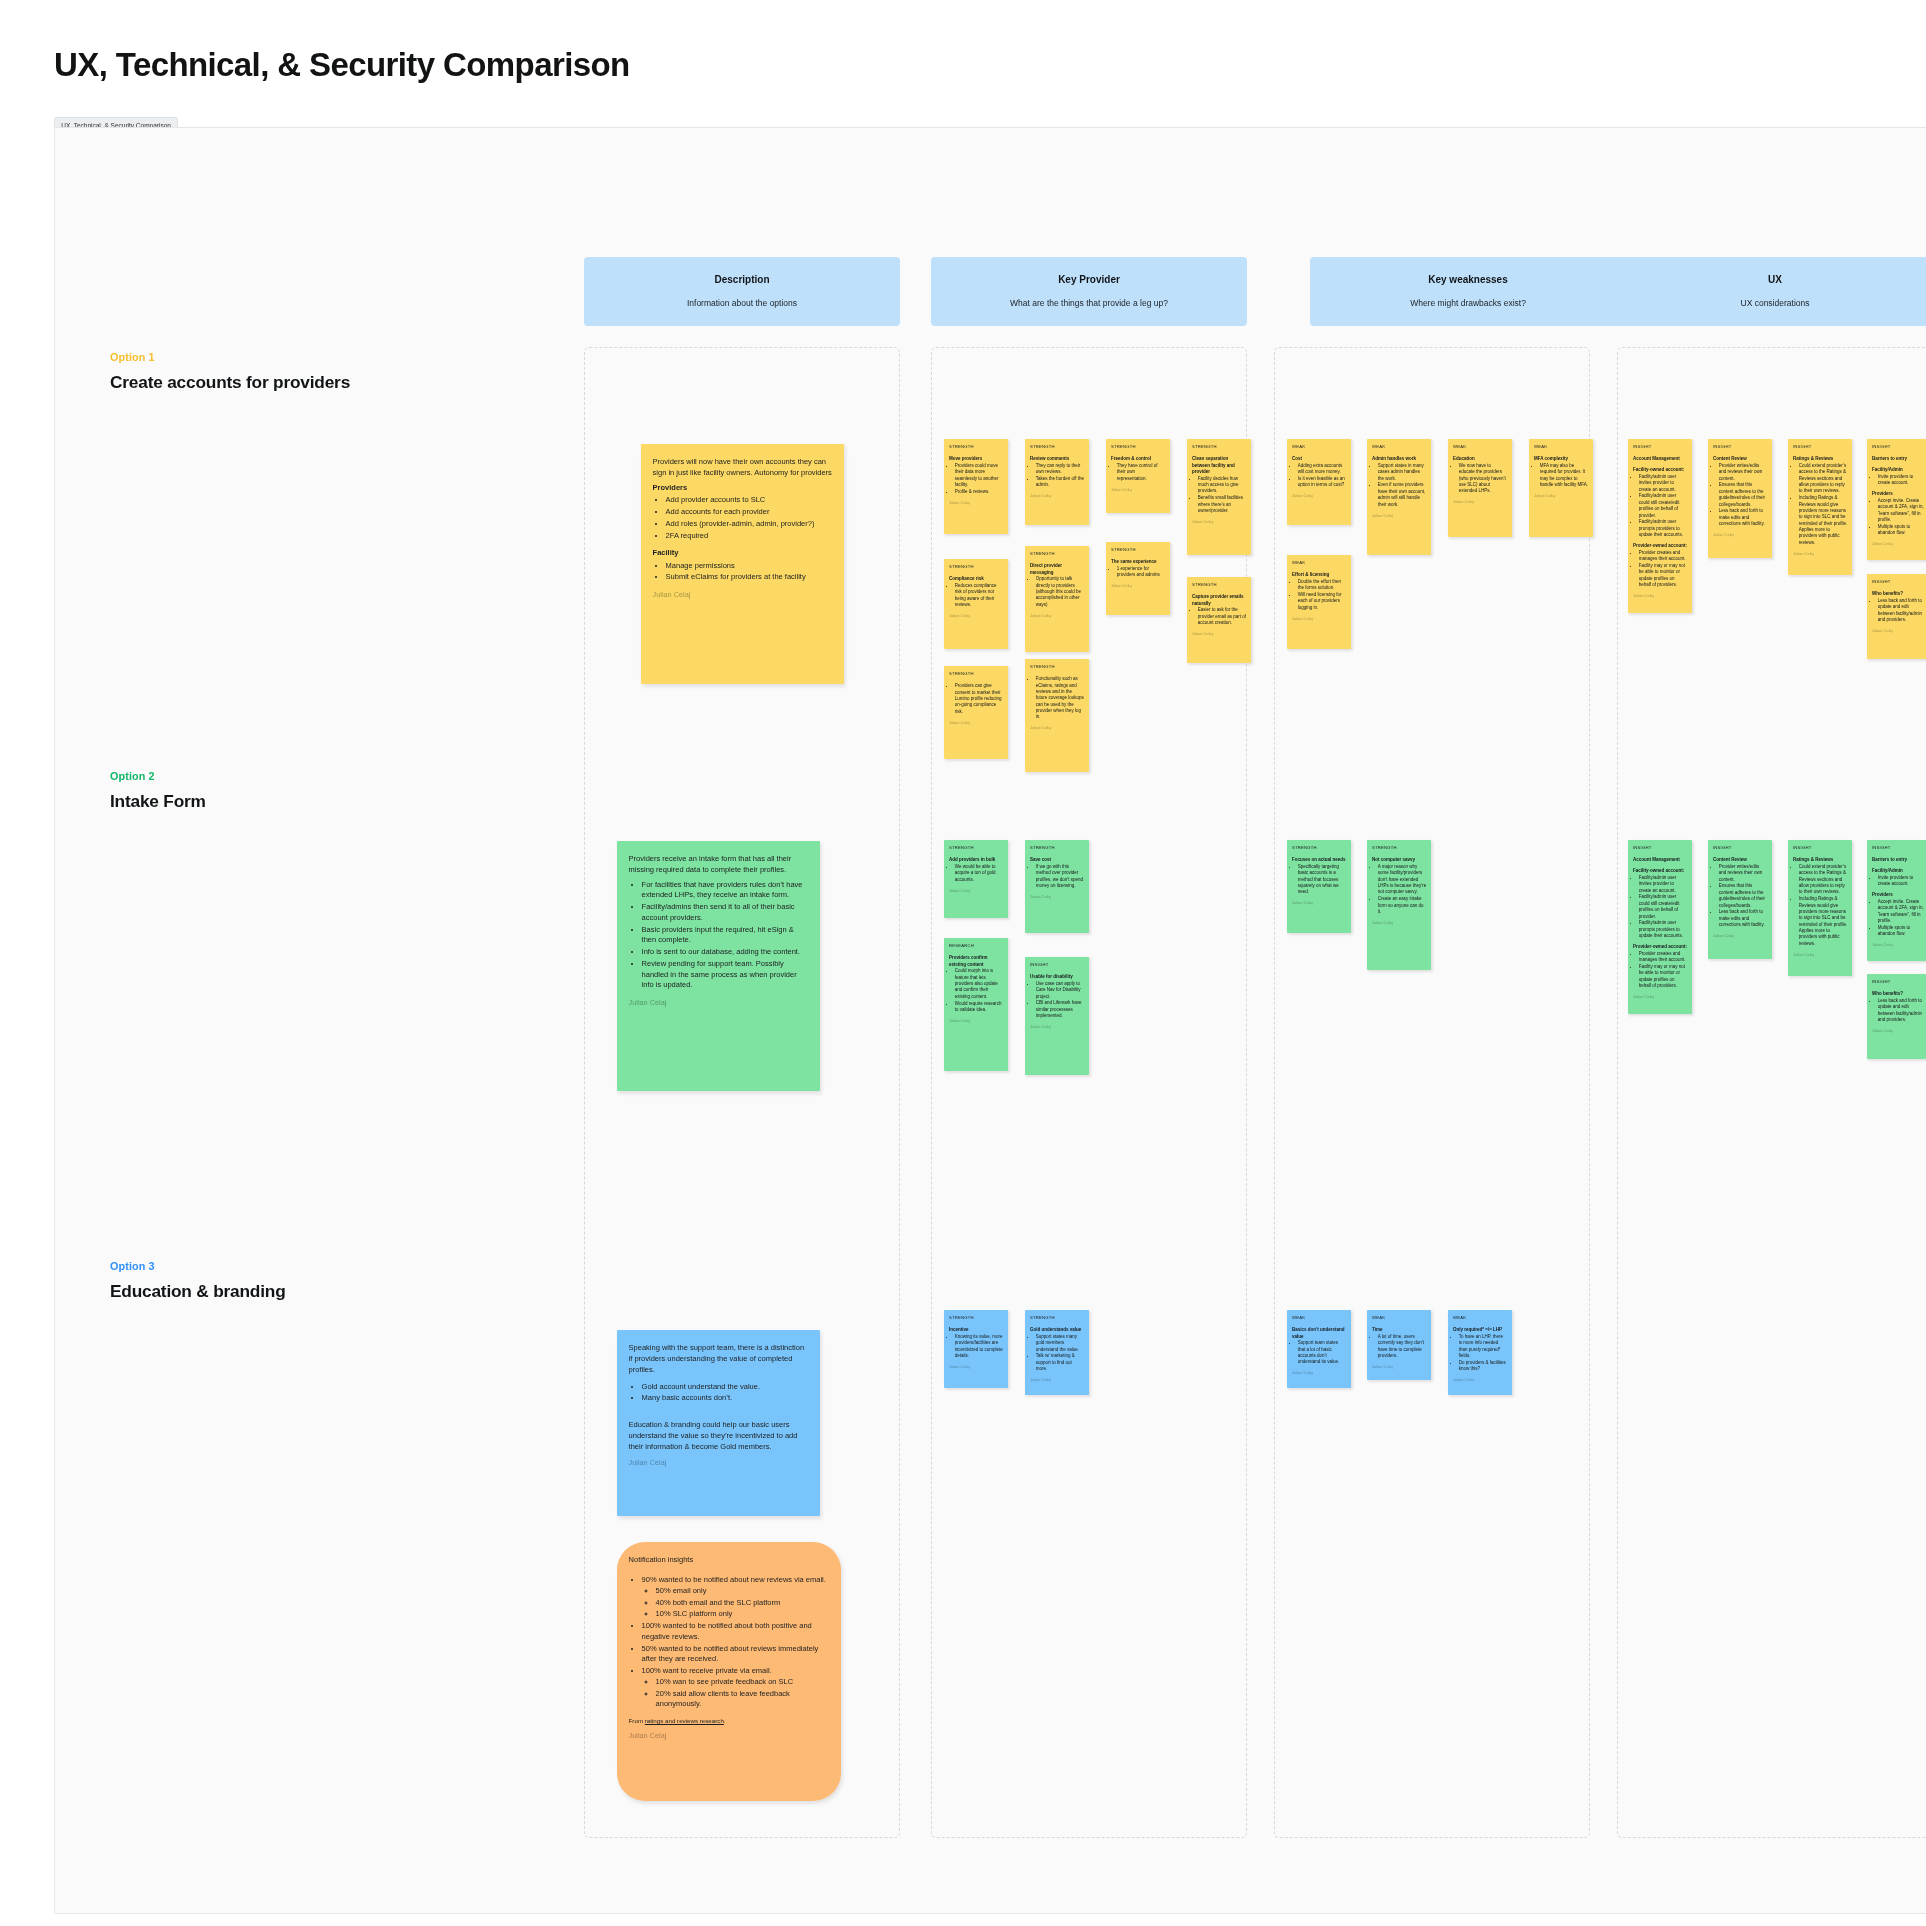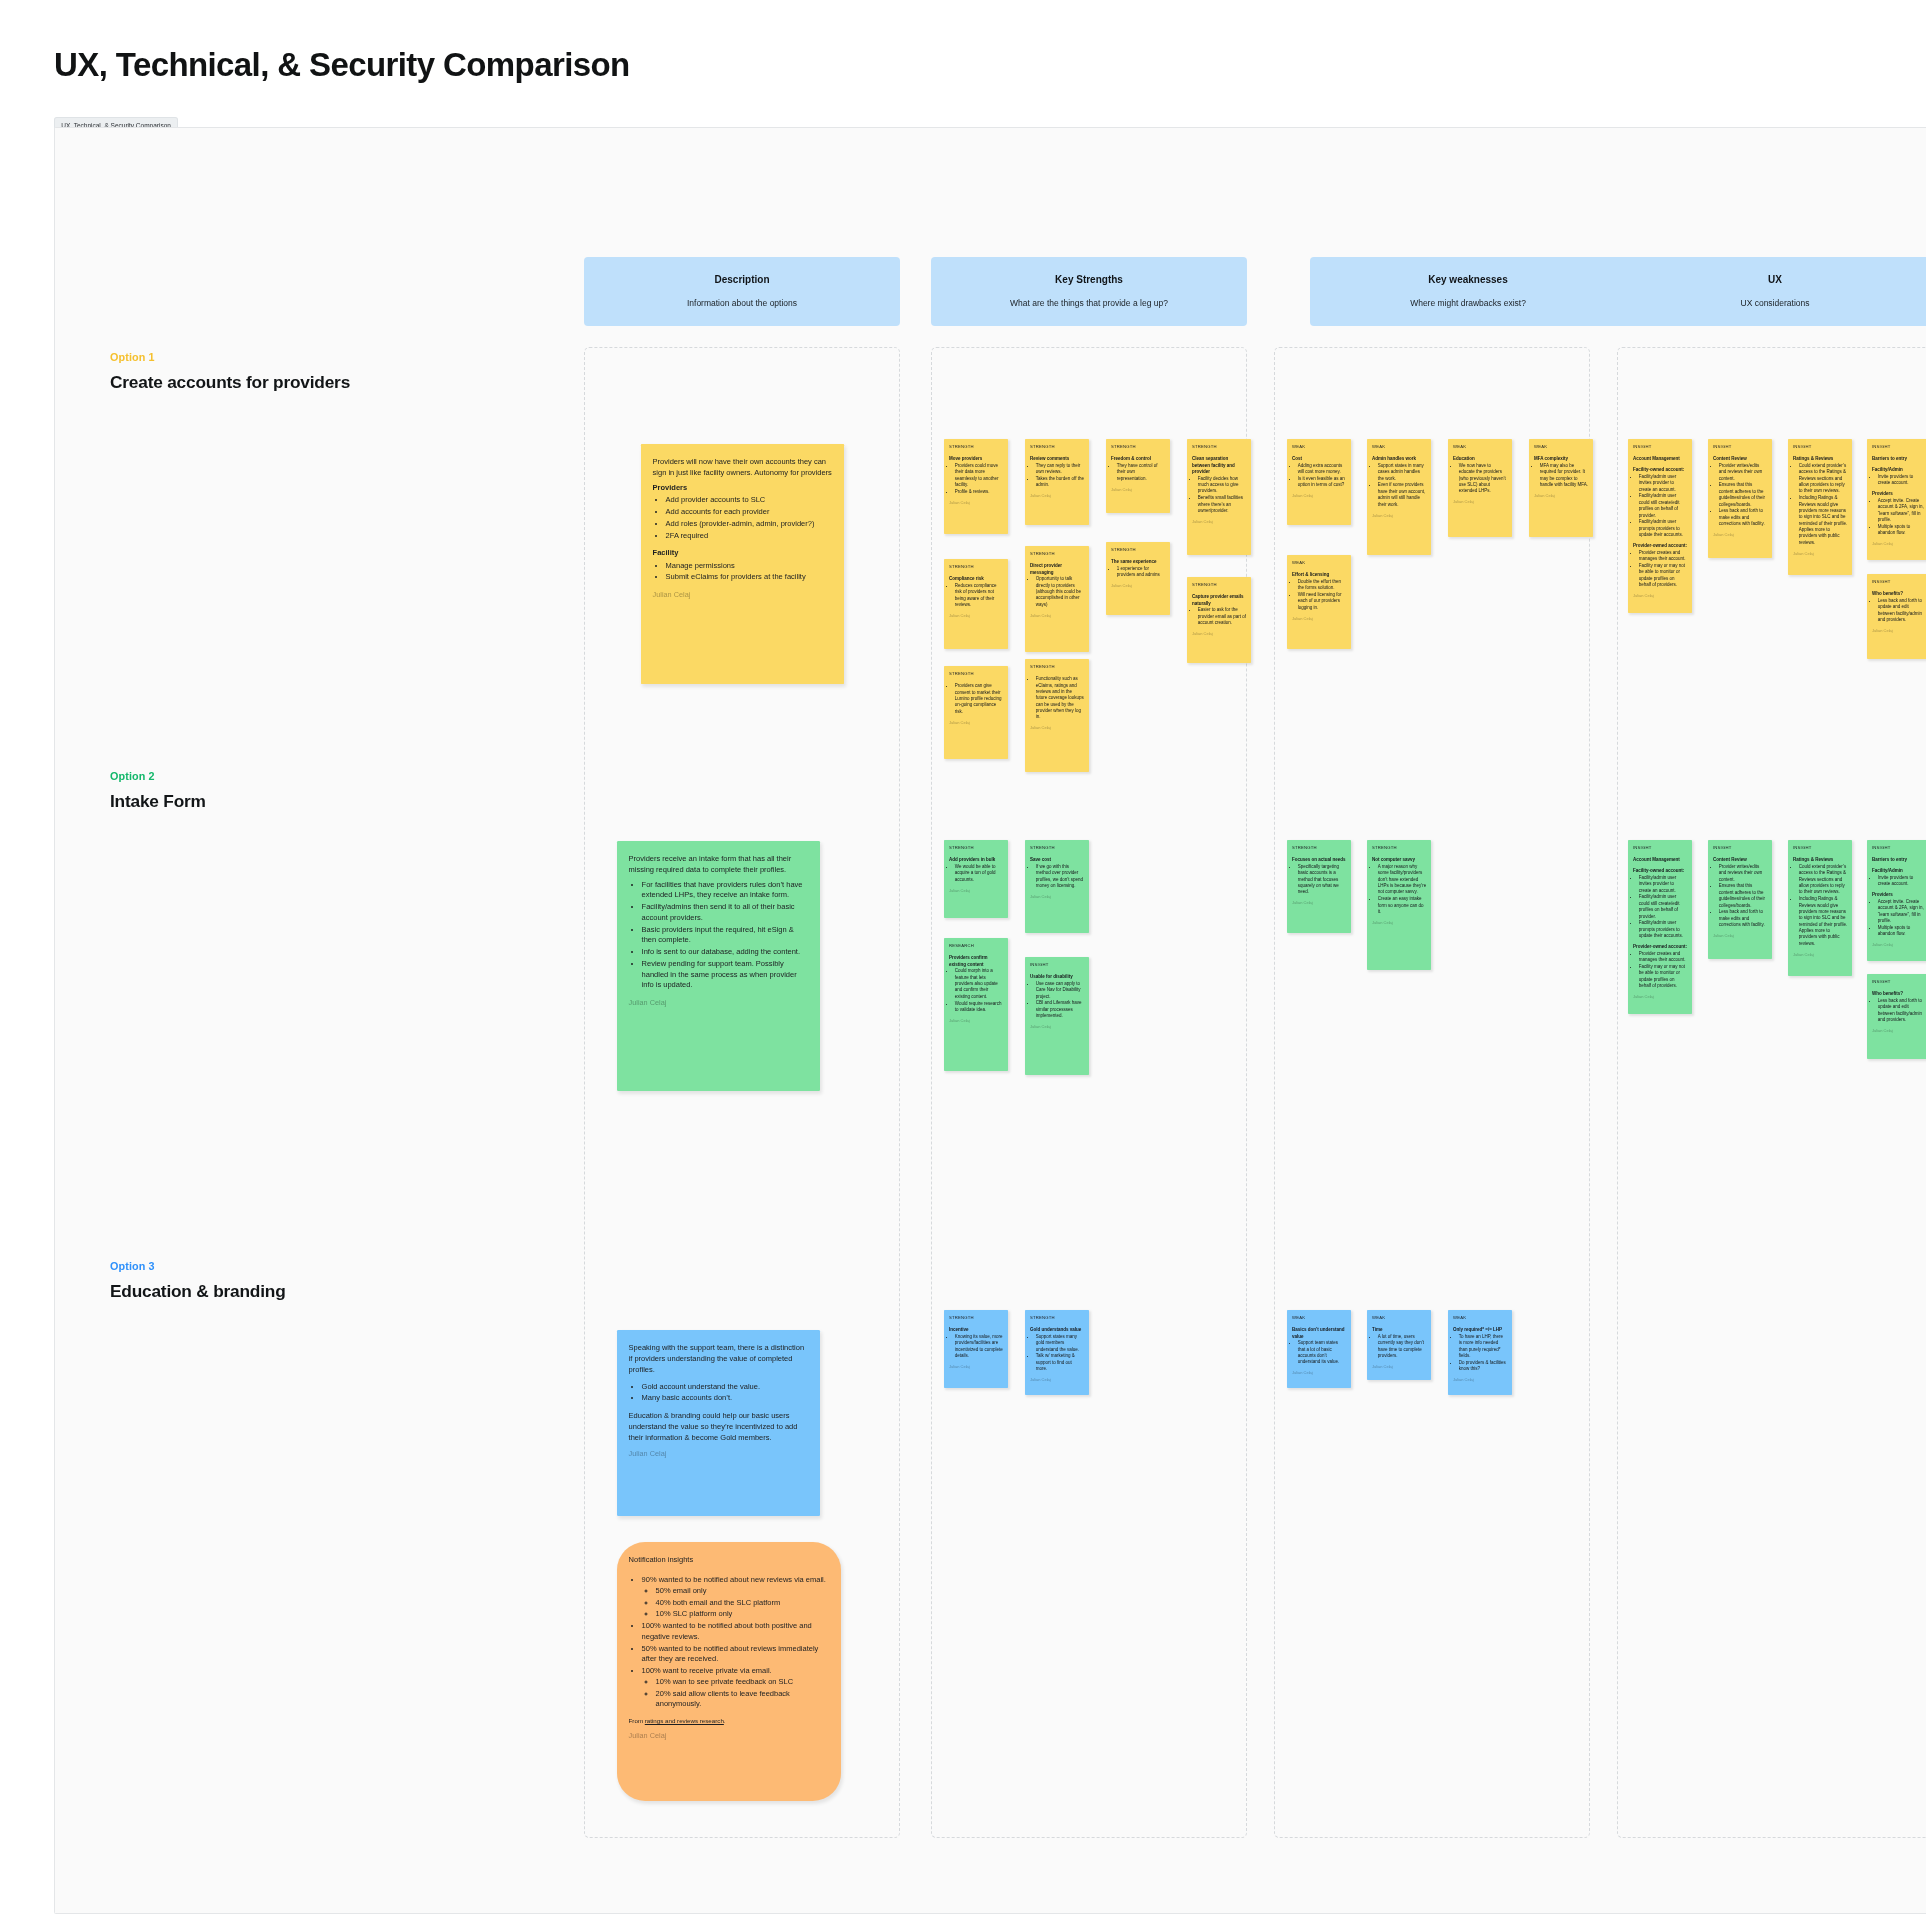--- a/index.html
+++ b/index.html
@@ -122,21 +122,21 @@
   </div>
 
   <div class="frame"></div>
 
   <div id="col-heads">
       <div class="col-head" style="left: 584px; top: 257px; width: 316px; height: 69px; background: rgb(191, 224, 251);">
         <div class="ch-title">Description</div>
         <div class="ch-sub">Information about the options</div>
       </div>
       <div class="col-head" style="left: 931px; top: 257px; width: 316px; height: 69px; background: rgb(191, 224, 251);">
-        <div class="ch-title">Key Strengths</div>
+        <div class="ch-title">Key Provider</div>
         <div class="ch-sub">What are the things that provide a leg up?</div>
       </div>
       <div class="col-head" style="left: 1274px; top: 257px; width: 316px; height: 69px; background: rgb(191, 224, 251); margin-left: 36px;">
         <div class="ch-title">Key weaknesses</div>
         <div class="ch-sub">Where might drawbacks exist?</div>
       </div>
       <div class="col-head" style="left: 1617px; top: 257px; width: 316px; height: 69px; background: rgb(191, 224, 251);">
         <div class="ch-title">UX</div>
         <div class="ch-sub">UX considerations</div>
       </div>
@@ -191,21 +191,21 @@
           <li>Review pending for support team. Possibly handled in the same process as when provider info is updated.</li>
         </ul>
         <div class="author">Julian Celaj</div>
       </div>
       <div class="desc-card " style="left: 617px; top: 1330px; width: 203px; height: 186px; background: rgb(121, 197, 251);">
         <p>Speaking with the support team, there is a distinction if providers understanding the value of completed profiles.</p>
         <ul>
           <li>Gold account understand the value.</li>
           <li>Many basic accounts don’t.</li>
         </ul>
-        <p style="margin-top:7px;">Education &amp; branding could help our basic users understand the value so they’re incentivized to add their information &amp; become Gold members.</p>
+        <p style="margin-top:16px;">Education &amp; branding could help our basic users understand the value so they’re incentivized to add their information &amp; become Gold members.</p>
         <div class="author">Julian Celaj</div>
       </div>
       <div class="desc-card " style="left: 617px; top: 1542px; width: 224px; height: 259px; background: #fdba74; border-radius: 28px;">
         <p style="margin-bottom:9.2px;">Notification insights</p>
         <ul>
           <li><b>90%</b> wanted to be notified about new reviews via email.<ul>
               <li><b>50%</b> email only</li>
               <li><b>40%</b> both email and the SLC platform</li>
               <li><b>10%</b> SLC platform only</li>
             </ul></li>

